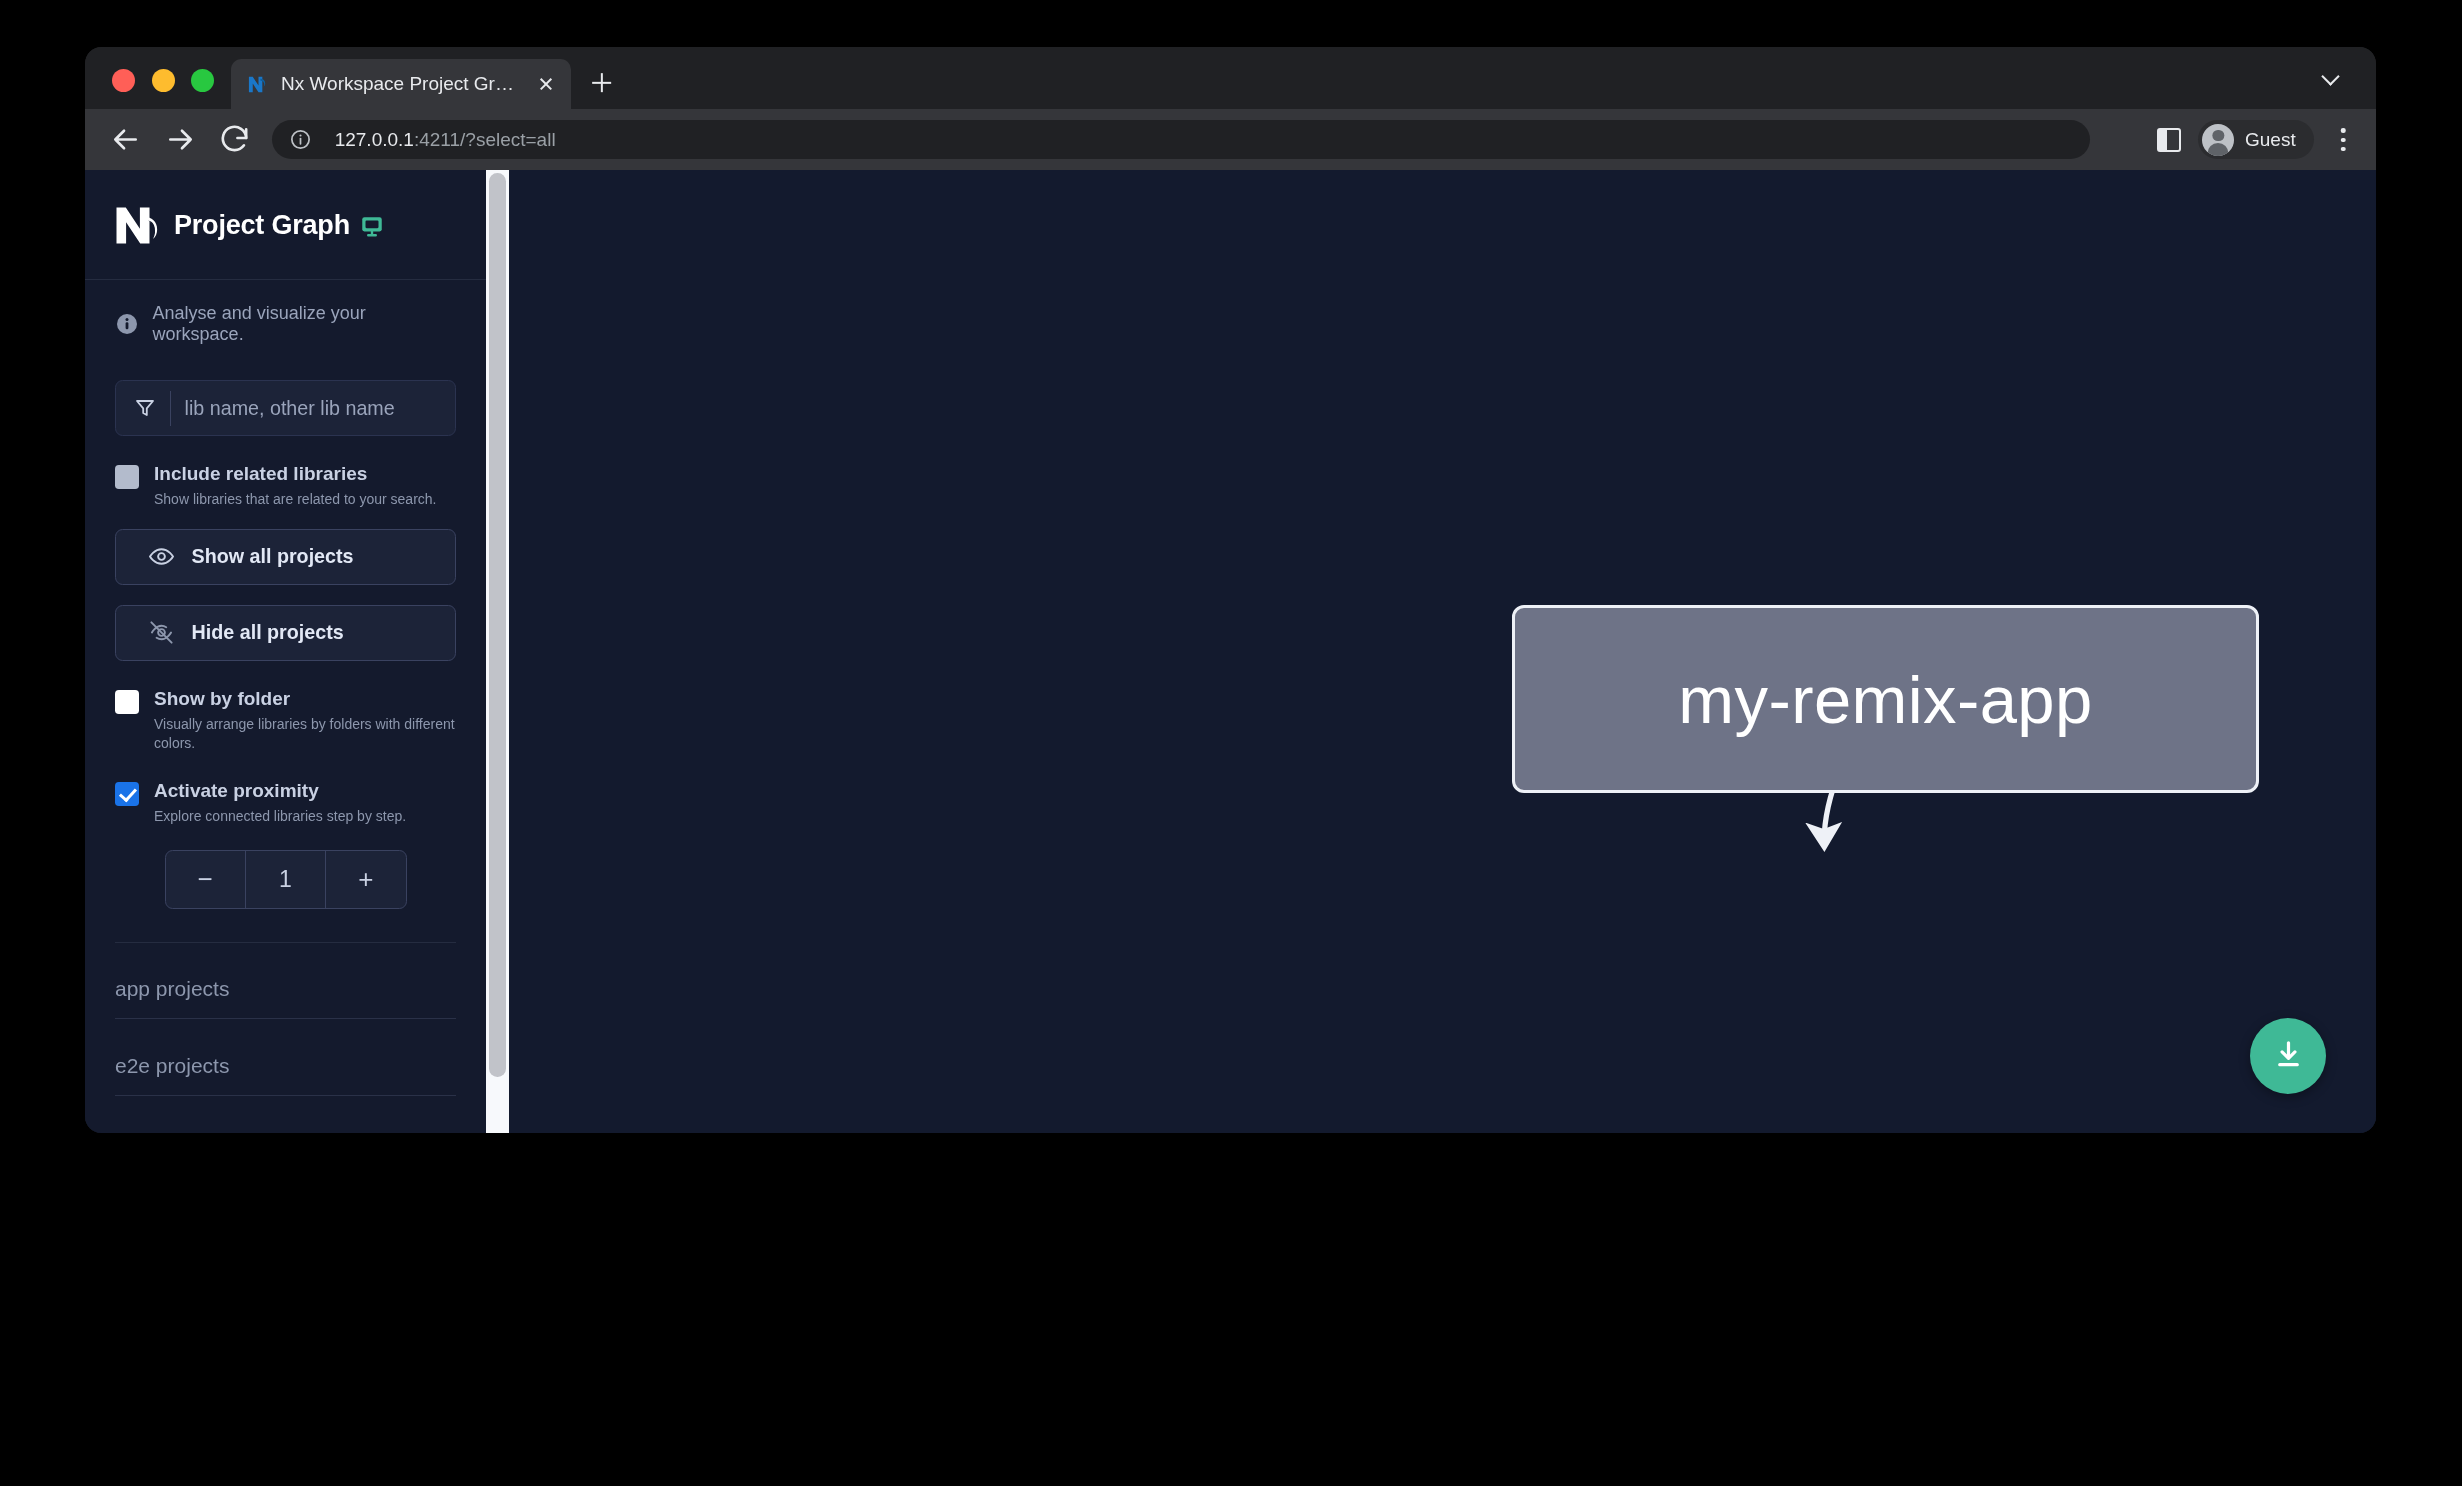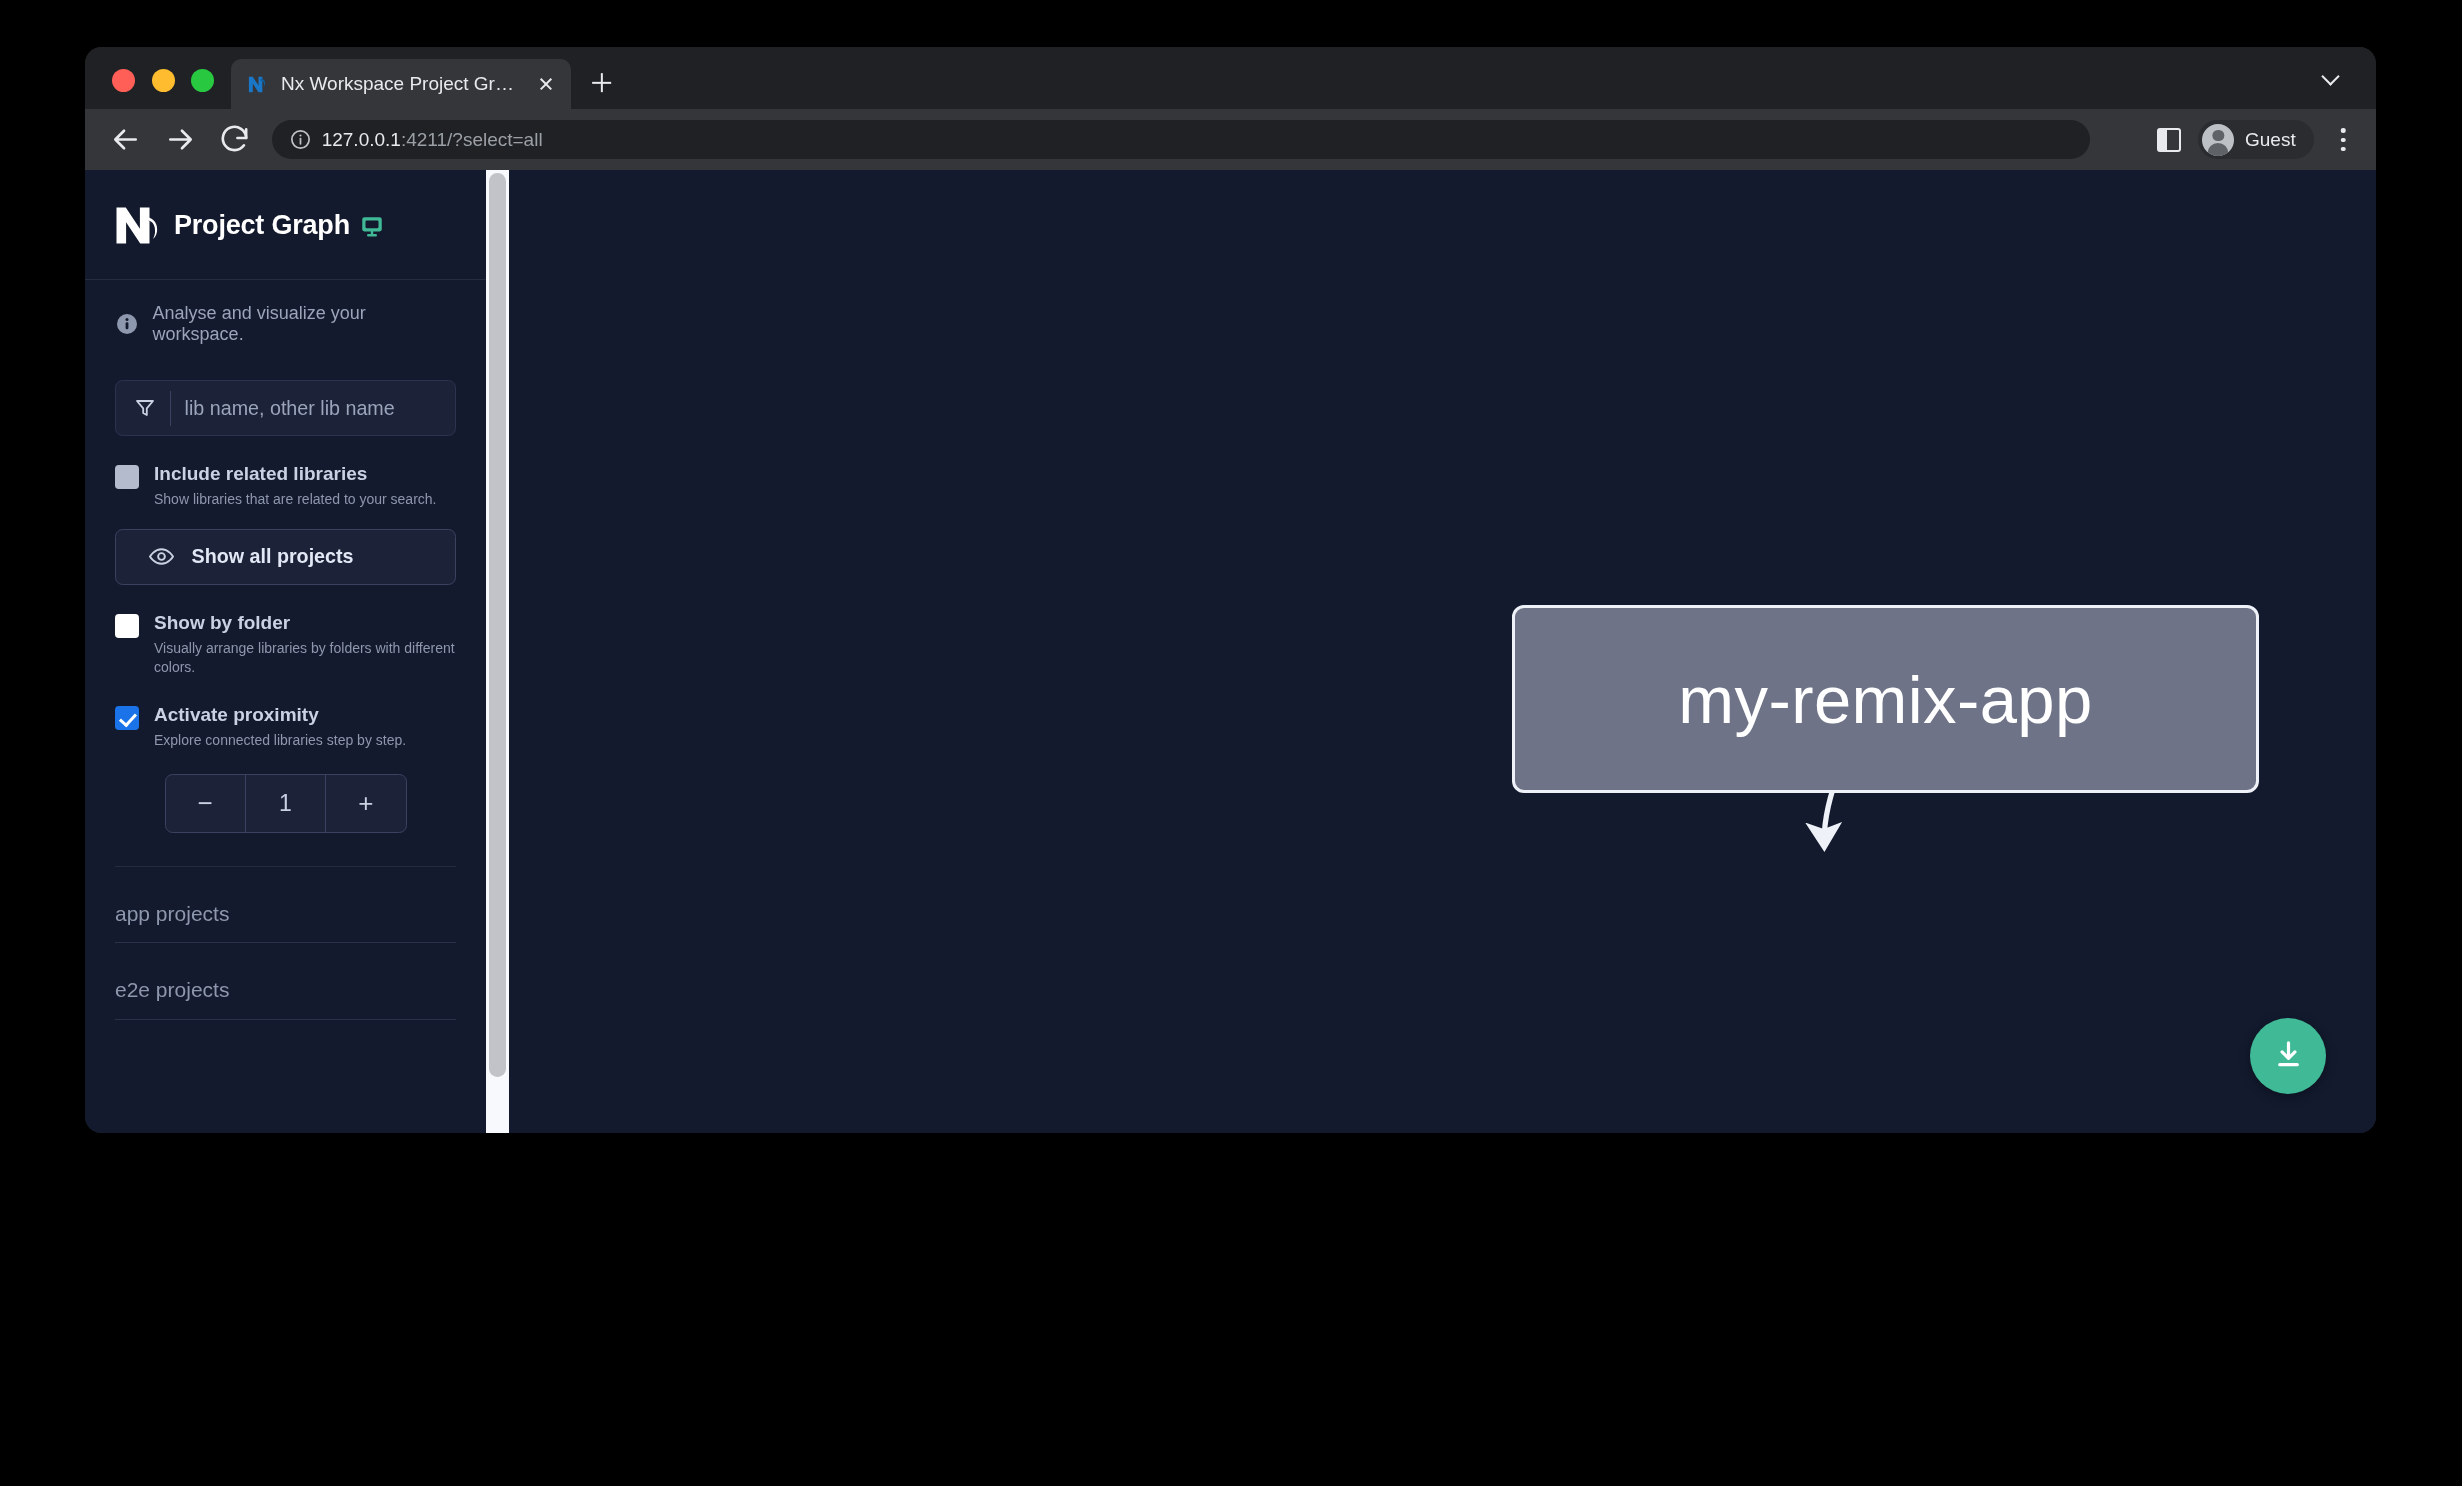--- a/index.html
+++ b/index.html
@@ -119,21 +119,21 @@
     color: #e8eaed;
   }
   .omnibox {
     flex: 1 1 auto;
     height: 39px;
     background: #202124;
     border-radius: 19.7px;
     display: flex;
     align-items: center;
     padding: 0 16.6px;
-    gap: 10px;
+    gap: 23px;
     min-width: 0;
   }
   .omni-icon { width: 23px; height: 23px; flex: 0 0 auto; }
   .omni-url { font-size: 19px; color: #e8eaed; white-space: nowrap; }
   .omni-url .dim { color: #9aa0a6; }
 
   .tb-right { display: flex; align-items: center; gap: 16.6px; flex: 0 0 auto; padding-left: 48px; }
   .panel-icon {
     width: 24px; height: 24px;
     border: 2.3px solid #e8eaed;
@@ -559,20 +559,30 @@
         <button class="sb-btn">
           <span class="btn-icon">
             <svg viewBox="0 0 24 24" width="27" height="27" fill="none" stroke="#c9d1e3" stroke-width="1.7">
               <path d="M1.8 12S5.4 5.5 12 5.5 22.2 12 22.2 12 18.6 18.5 12 18.5 1.8 12 1.8 12z"></path>
               <circle cx="12" cy="12" r="3"></circle>
             </svg>
           </span>
           <span>Show all projects</span>
         </button>
 
+        <button class="sb-btn">
+          <span class="btn-icon">
+            <svg viewBox="0 0 24 24" width="27" height="27" fill="none" stroke="#8d97ad" stroke-width="1.7" stroke-linecap="round">
+              <path d="M3.5 12S6.8 6 12 6c1.6 0 3 .5 4.2 1.3M20.5 12S17.2 18 12 18c-1.7 0-3.2-.6-4.4-1.4"></path>
+              <circle cx="12" cy="12" r="3"></circle>
+              <path d="M3 3l18 18"></path>
+            </svg>
+          </span>
+          <span>Hide all projects</span>
+        </button>
 
         <div class="opt">
           <span class="cbx unchecked"></span>
           <span class="opt-text">
             <span class="opt-label">Show by folder</span>
             <span class="opt-desc">Visually arrange libraries by folders with different colors.</span>
           </span>
         </div>
 
         <div class="opt">

